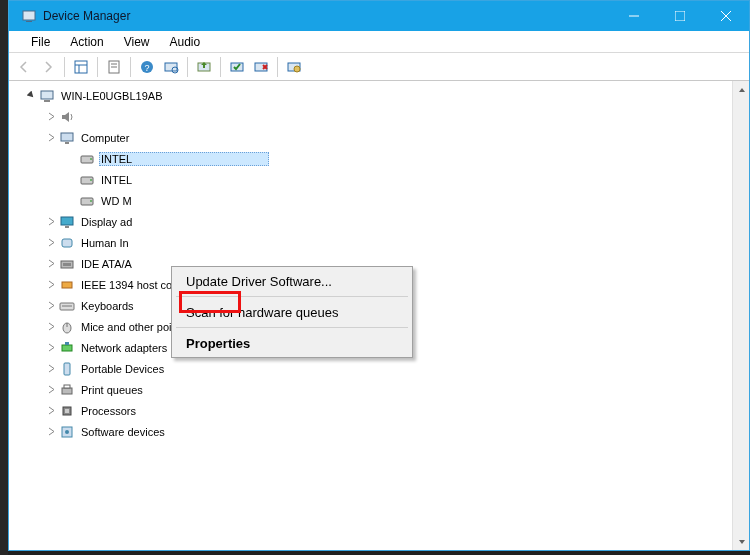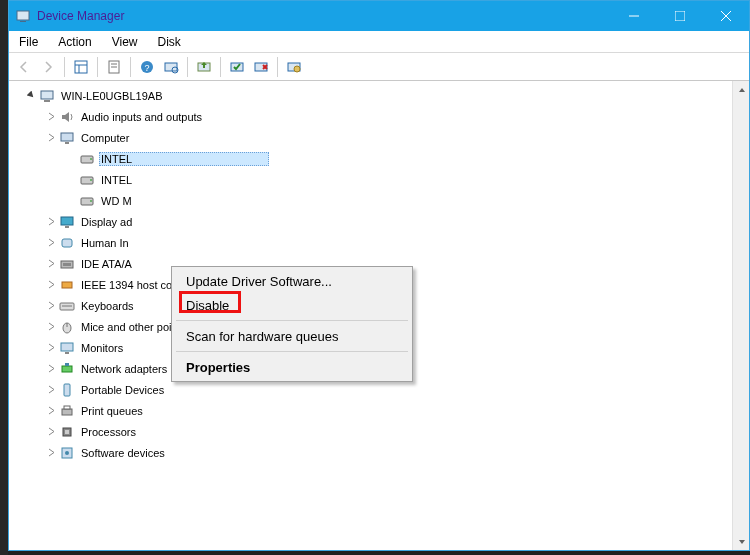--- a/index.html
+++ b/index.html
@@ -1,27 +1,27 @@
 <!DOCTYPE html>
 <html><head>
 <meta charset="utf-8">
 <style>
 * { box-sizing: border-box; margin: 0; padding: 0; font-family: "Segoe UI", Tahoma, sans-serif; }
 body { background: #202020; width: 750px; height: 555px; overflow: hidden; position: relative; }
 
 .window { position: absolute; left: 8px; top: 0; width: 742px; height: 551px; background: #fff; border: 1px solid #3aa5e0; }
 
-.titlebar { height: 30px; background: #18a2e6; display: flex; align-items: center; padding-left: 6px; color: #4c1d95; }
+.titlebar { height: 30px; background: #18a2e6; display: flex; align-items: center; padding-left: 12px; color: #0f172a; }
 .titlebar .icon { width: 16px; height: 16px; margin-right: 6px; }
 .titlebar .title { flex: 0 0 auto; font-size: 12px; }
 .titlebar .spacer { flex: 1; }
 .titlebar .ctrl { width: 46px; height: 30px; display: flex; align-items: center; justify-content: center; }
 .titlebar .ctrl svg { width: 10px; height: 10px; stroke: #fff; stroke-width: 1; fill: none; }
 
-.menubar { height: 22px; display: flex; align-items: center; padding-left: 0; border-bottom: 1px solid #d9d9d9; font-size: 12px; color: #000; }
+.menubar { height: 22px; display: flex; align-items: center; padding-left: 12px; border-bottom: 1px solid #d9d9d9; font-size: 12px; color: #000; }
 .menubar .item { padding: 2px 10px; }
 
 .toolbar { height: 28px; display: flex; align-items: center; padding: 0 4px; border-bottom: 1px solid #c8c8c8; gap: 2px; }
 .toolbar .sep { width: 1px; height: 20px; background: #d0d0d0; margin: 0 3px; }
 .toolbar .btn { width: 22px; height: 22px; display: flex; align-items: center; justify-content: center; }
 .toolbar .btn svg { width: 16px; height: 16px; }
 .toolbar .btn.disabled { opacity: 0.4; }
 
 .client { position: relative; height: calc(100% - 80px); display: flex; }
 .tree { flex: 1; overflow: hidden; padding: 4px 10px; font-size: 11px; color: #000; }
@@ -79,21 +79,21 @@
           <line x1="0" y1="0" x2="10" y2="10"></line>
           <line x1="10" y1="0" x2="0" y2="10"></line>
         </svg>
       </div>
   </div>
 
   <div class="menubar">
     <div class="item">File</div>
     <div class="item">Action</div>
     <div class="item">View</div>
-    <div class="item">Disk</div>
+    <div class="item">Audio</div>
   </div>
 
   <div class="toolbar">
     <div class="btn disabled">
         <svg viewBox="0 0 16 16">
           <path d="M10 3 L5 8 L10 13" fill="none" stroke="#555" stroke-width="1.5"></path>
         </svg>
       </div>
     <div class="btn disabled">
         <svg viewBox="0 0 16 16">
@@ -184,21 +184,20 @@
             <svg viewBox="0 0 9 9">
               <path d="M2 1 L7 4.5 L2 8" fill="none" stroke="#888"></path>
             </svg>
           </span>
         <span class="node-icon">
             <svg viewBox="0 0 16 16">
               <path d="M3 6 L6 6 L10 3 L10 13 L6 10 L3 10 Z" fill="#888"></path>
               <path d="M12 5 Q14 8 12 11" fill="none" stroke="#888"></path>
             </svg>
           </span>
-        <span class="label">Audio inputs and outputs</span>
       </div>
 
       <div class="row">
         <span class="indent" style="width:20px"></span>
         <span class="expander">
             <svg viewBox="0 0 9 9">
               <path d="M2 1 L7 4.5 L2 8" fill="none" stroke="#888"></path>
             </svg>
           </span>
         <span class="node-icon">
@@ -332,35 +331,20 @@
           </span>
         <span class="node-icon">
             <svg viewBox="0 0 16 16">
               <ellipse cx="8" cy="9" rx="4" ry="5" fill="#ddd" stroke="#777"></ellipse>
               <line x1="8" y1="4" x2="8" y2="8" stroke="#777"></line>
             </svg>
           </span>
         <span class="label">Mice and other pointing devices</span>
       </div>
 
-      <div class="row">
-        <span class="indent" style="width:20px"></span>
-        <span class="expander">
-            <svg viewBox="0 0 9 9">
-              <path d="M2 1 L7 4.5 L2 8" fill="none" stroke="#888"></path>
-            </svg>
-          </span>
-        <span class="node-icon">
-            <svg viewBox="0 0 16 16">
-              <rect x="2" y="3" width="12" height="8" fill="#cde" stroke="#48a"></rect>
-              <rect x="6" y="12" width="4" height="2" fill="#888"></rect>
-            </svg>
-          </span>
-        <span class="label">Monitors</span>
-      </div>
 
       <div class="row">
         <span class="indent" style="width:20px"></span>
         <span class="expander">
             <svg viewBox="0 0 9 9">
               <path d="M2 1 L7 4.5 L2 8" fill="none" stroke="#888"></path>
             </svg>
           </span>
         <span class="node-icon">
             <svg viewBox="0 0 16 16">
@@ -444,21 +428,20 @@
         </div>
       <div class="scroll-arrow down">
           <svg viewBox="0 0 8 8">
             <path d="M4 6 L1 2 L7 2 Z"></path>
           </svg>
         </div>
     </div>
 
     <div class="context-menu">
       <div class="citem">Update Driver Software...</div>
-      <div class="citem">Disable</div>
       <div class="csep"></div>
       <div class="citem">Scan for hardware queues</div>
       <div class="csep"></div>
       <div class="citem bold">Properties</div>
     </div>
 
     <div class="highlight-box" style="left:170px; top:210px; width:62px; height:22px;"></div>
 
   </div>
 </div>

